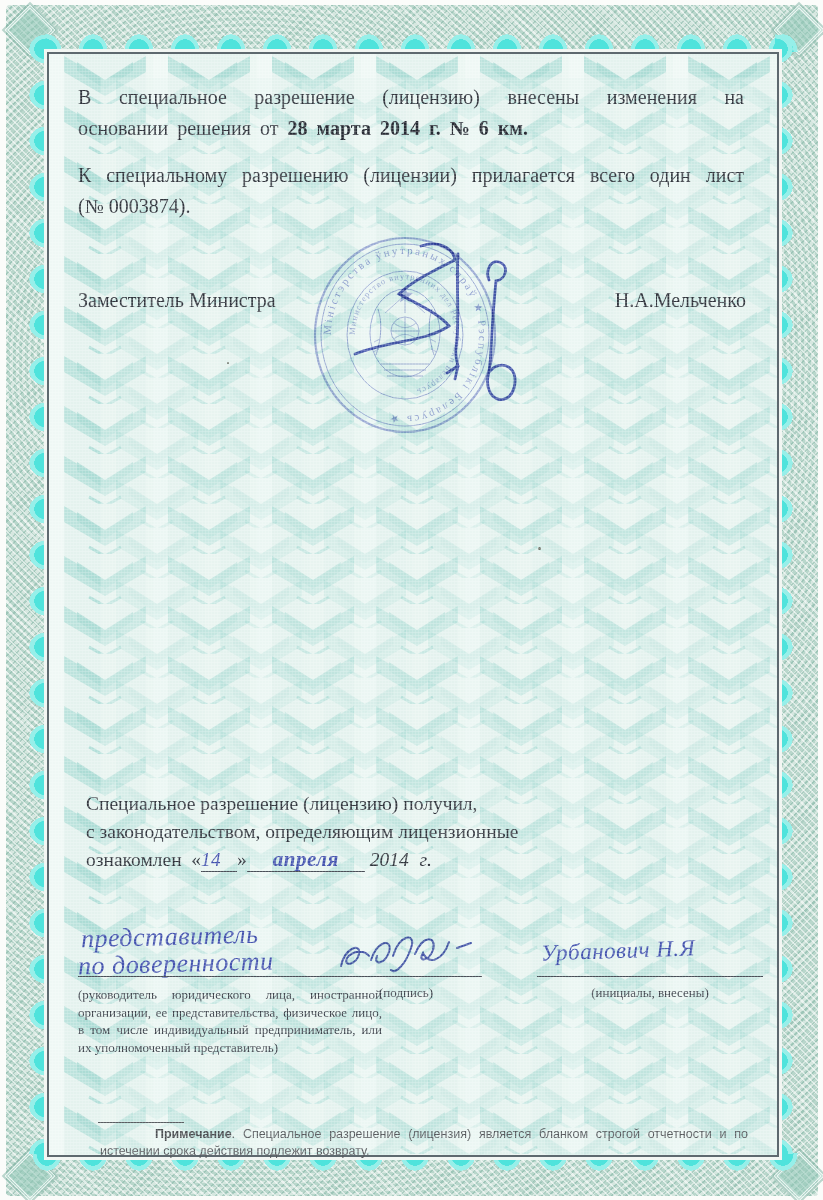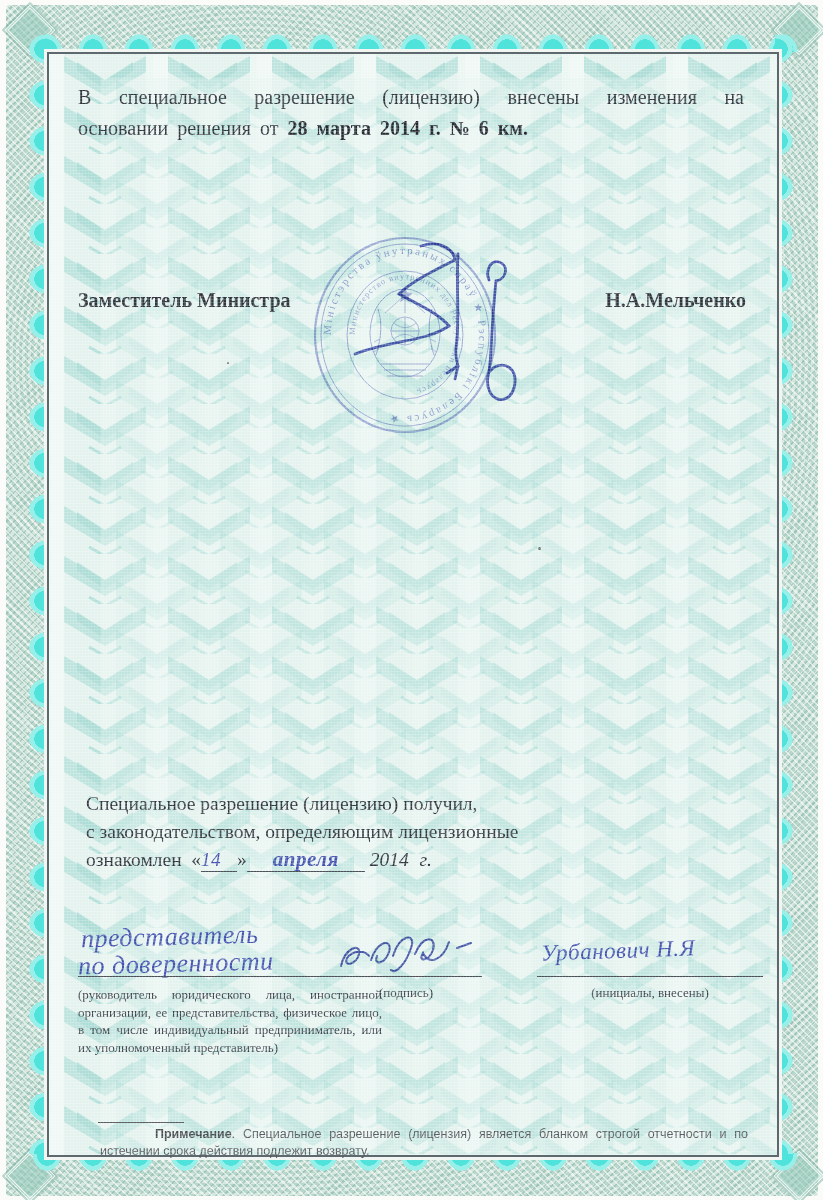--- a/index.html
+++ b/index.html
@@ -79,21 +79,21 @@
     font-style:italic; color:#4352ae; letter-spacing:.5px;
     font-family:"Liberation Serif","DejaVu Serif",serif;
   }
   .hw-role{font-size:26px; white-space:nowrap; transform:rotate(-1.5deg);}
   .hw-name{font-size:23px; white-space:nowrap; transform:rotate(-2deg);}
   .hw-day{display:inline-block; min-width:36px; text-align:left; font-size:19px;
           border-bottom:1.3px solid #4a4f58; line-height:22px;}
   .hw-month{display:inline-block; min-width:118px; text-align:center; font-size:21px;
           border-bottom:1.3px solid #4a4f58; line-height:24px;font-weight:bold;}
   .year-span{word-spacing:6px;font-style:italic;}
-  .sig-row{display:flex; justify-content:space-between;font-weight:bold;}
+  .sig-row{display:flex; justify-content:space-between;}
   .stamp-wrap{mix-blend-mode:multiply; filter:blur(.4px); opacity:.88;}
   .ink-wrap{mix-blend-mode:multiply;}
   .speck{position:absolute; background:#6a6e64; border-radius:50%;}
 </style>
 </head>
 <body>
 
 <div class="page">
 
   <div class="lace"></div>
@@ -123,20 +123,24 @@
       <rect width="728" height="1101" fill="url(#damask)" transform="translate(52,24)" opacity="0.35"></rect>
     </svg>
 
     <div class="abs body-text" style="left:29px; top:28px; width:666px;">
       <div class="just-all">В специальное разрешение (лицензию) внесены изменения на</div>
       <div class="spaced">
         <span>основании решения от </span><b>28 марта 2014 г.  № 6 км.</b>
       </div>
     </div>
 
+    <div class="abs body-text" style="left:29px; top:106px; width:666px;">
+      <div class="just-all">К специальному разрешению (лицензии) прилагается всего один лист</div>
+      <div>(№ 0003874).</div>
+    </div>
 
     <div class="abs body-text sig-row" style="left:29px; top:231px; width:668px;">
       <span>Заместитель Министра</span>
       <span>Н.А.Мельченко</span>
     </div>
 
     <svg class="abs stamp-wrap" style="left:258px; top:178px;" width="196" height="206" viewBox="0 0 196 206" aria-hidden="true">
       <defs>
         <path id="outerTextPath" d="M24,103 a74,81 0 1 1 148,0 a74,81 0 1 1 -148,0"></path>
         <path id="innerTextPath" d="M48,103 a50,56 0 1 1 100,0 a50,56 0 1 1 -100,0"></path>

